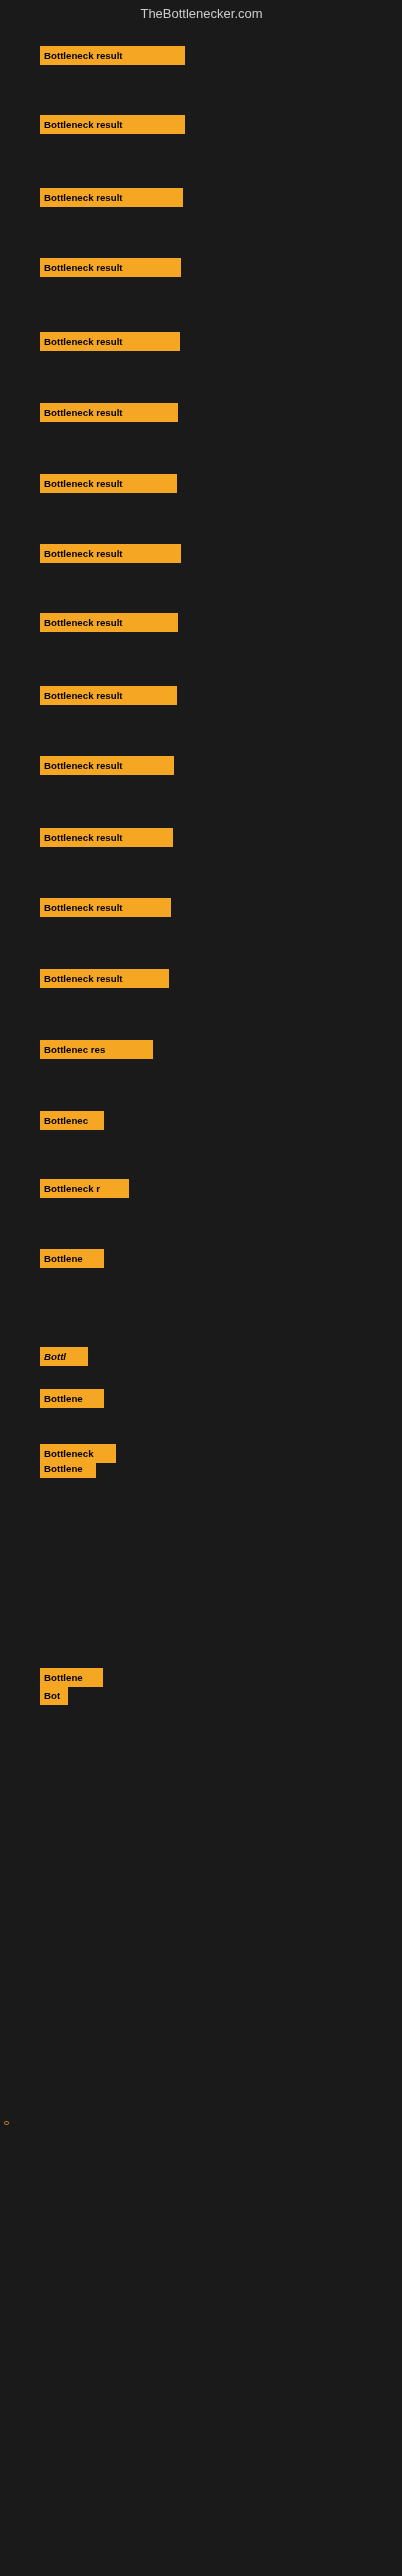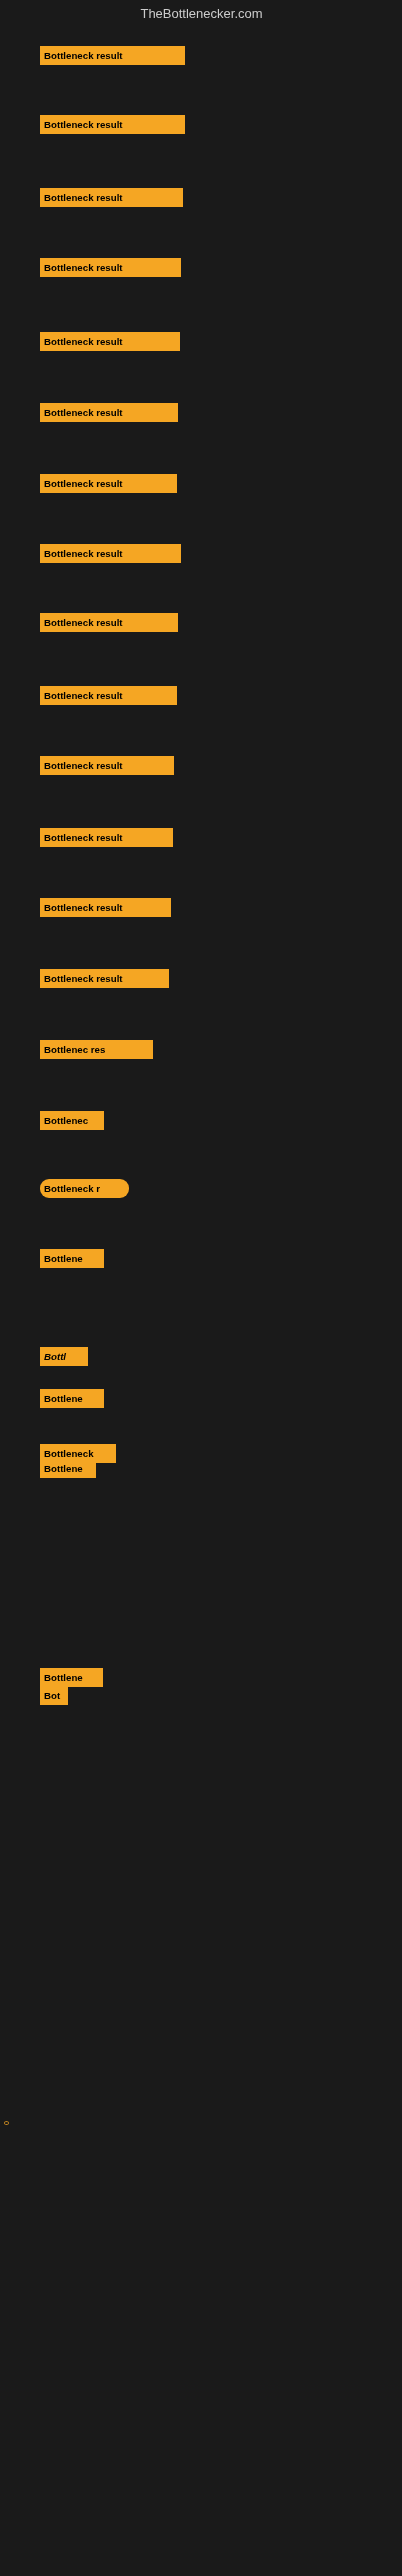--- a/index.html
+++ b/index.html
@@ -72,21 +72,21 @@
     <div class="bottleneck-bar" style="top: 474px; width: 137px;">Bottleneck result</div>
     <div class="bottleneck-bar" style="top: 544px; width: 141px;">Bottleneck result</div>
     <div class="bottleneck-bar" style="top: 613px; width: 138px;">Bottleneck result</div>
     <div class="bottleneck-bar" style="top: 686px; width: 137px;">Bottleneck result</div>
     <div class="bottleneck-bar" style="top: 756px; width: 134px;">Bottleneck result</div>
     <div class="bottleneck-bar" style="top: 828px; width: 133px;">Bottleneck result</div>
     <div class="bottleneck-bar" style="top: 898px; width: 131px;">Bottleneck result</div>
     <div class="bottleneck-bar" style="top: 969px; width: 129px;">Bottleneck result</div>
     <div class="bottleneck-bar" style="top: 1040px; width: 113px;">Bottlenec res</div>
     <div class="bottleneck-bar" style="top: 1111px; width: 64px;">Bottlenec</div>
-    <div class="bottleneck-bar" style="top: 1179px; width: 89px; border-radius: 9px;">Bottleneck r</div>
+    <div class="bottleneck-bar" style="top: 1179px; width: 89px;">Bottleneck r</div>
     <div class="bottleneck-bar" style="top: 1249px; width: 64px;">Bottlene</div>
     <div class="bottleneck-bar" style="top: 1347px; width: 48px; font-style: italic;">Bottl</div>
     <div class="bottleneck-bar" style="top: 1389px; width: 64px;">Bottlene</div>
     <div class="bottleneck-bar" style="top: 1459px; width: 56px;">Bottlene</div>
     <div class="bottleneck-bar" style="top: 1444px; width: 76px;">Bottleneck</div>
     <div class="bottleneck-bar" style="top: 1686px; width: 28px;">Bot</div>
     <div class="bottleneck-bar" style="top: 1668px; width: 63px;">Bottlene</div>
   </div>
 
 

